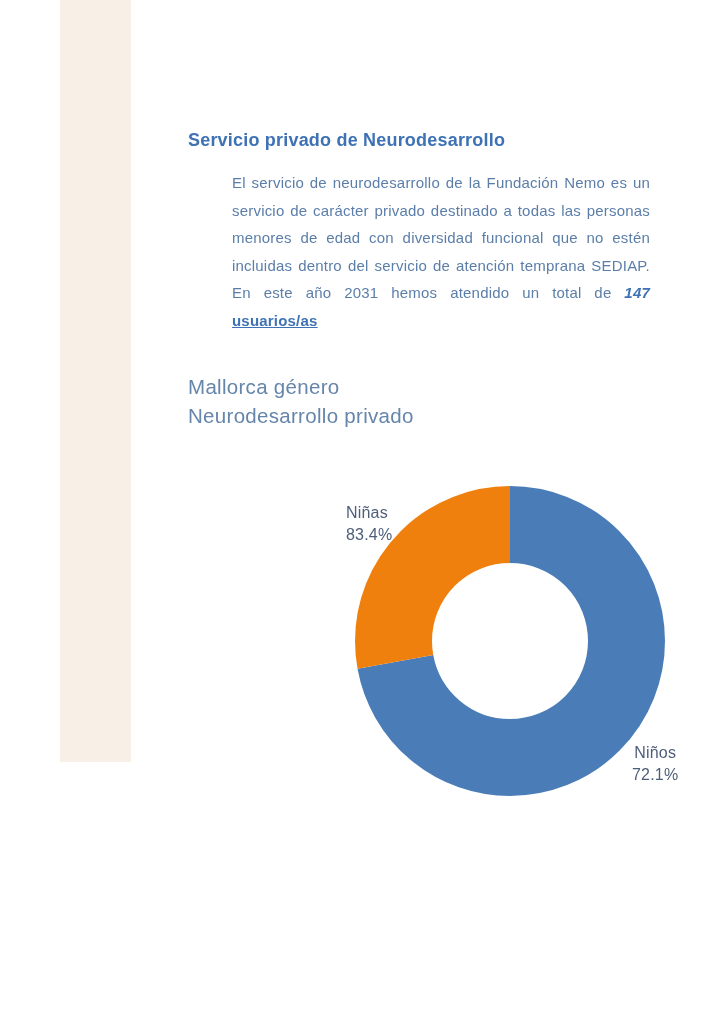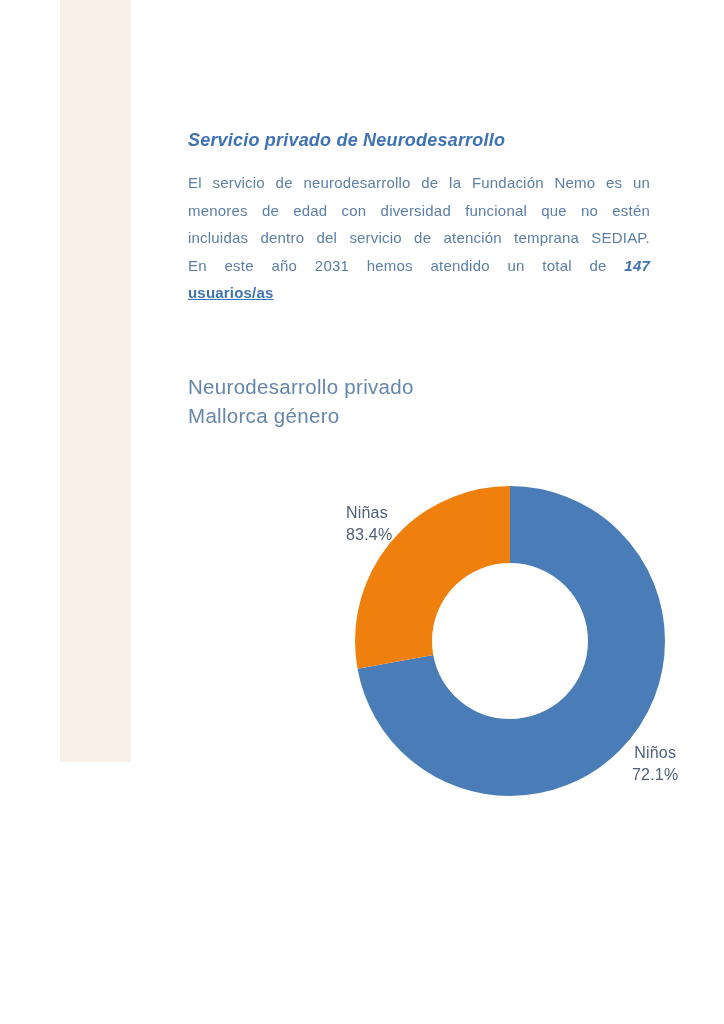--- a/index.html
+++ b/index.html
@@ -27,38 +27,38 @@
   .heading {
     position: absolute;
     left: 188px;
     top: 130px;
     margin: 0;
     width: 470px;
     font-size: 18px;
     font-weight: bold;
     letter-spacing: 0.2px;
     color: #3e72b4;
-    font-style: italic;
   }
   .paragraph {
     position: absolute;
     left: 188px;
     top: 169px;
     width: 462px;
     font-size: 15px;
     line-height: 27.5px;
     color: #5b7ea9;
     letter-spacing: 0.2px;
   }
   .para-line {
     text-align: justify;
     text-align-last: justify;
     -moz-text-align-last: justify;
     text-justify: inter-word;
     white-space: normal;
+    margin-left: 44px;
   }
   .para-line.no-justify {
     text-align: left;
     text-align-last: left;
     -moz-text-align-last: left;
   }
   .para-line .bold {
     font-weight: bold;
     color: #3e72b4;
   }
@@ -100,29 +100,30 @@
 <body>
 
 <div class="page">
 
   <div class="accent-bar" style="background: rgb(248, 240, 230);"></div>
 
   <h1 class="heading" style="color: rgb(62, 114, 180);">Servicio privado de Neurodesarrollo</h1>
 
   <div class="paragraph" style="color: rgb(91, 126, 169);">
       <div class="para-line"><span>El servicio de neurodesarrollo de la Fundación Nemo es un</span></div>
+      <div class="para-line"><span>servicio de carácter privado destinado a todas las personas</span></div>
       <div class="para-line"><span>menores de edad con diversidad funcional que no estén</span></div>
       <div class="para-line"><span>incluidas dentro del servicio de atención temprana SEDIAP.</span></div>
       <div class="para-line"><span>En este año 2031 hemos atendido un total de</span> <span class="bold" style="color: rgb(62, 114, 180); font-style: italic;">147</span></div>
       <div class="para-line no-justify"><span class="bold" style="color: rgb(62, 114, 180); text-decoration: underline;">usuarios/as</span></div>
     </div>
 
   <div class="subtitle" style="color: rgb(101, 133, 171);">
+    <div>Mallorca género</div>
     <div>Neurodesarrollo privado</div>
-    <div>Mallorca género</div>
   </div>
 
   <div class="chart-area">
     <svg class="donut-svg" viewBox="0 0 320 320" xmlns="http://www.w3.org/2000/svg">
         <circle cx="160" cy="160" r="116.5" fill="none" stroke="#4a7db8" stroke-width="77" stroke-dasharray="527.7655746545101 731.9910882864218" stroke-dashoffset="0" transform="rotate(-90 160 160)"></circle>
         <circle cx="160" cy="160" r="116.5" fill="none" stroke="#f0800e" stroke-width="77" stroke-dasharray="204.22551363191167 731.9910882864218" stroke-dashoffset="-527.7655746545101" transform="rotate(-90 160 160)"></circle>
       </svg>
 
     <div class="slice-label label-ninas" style="color: rgb(78, 94, 121);">
       <div>Niñas</div>

